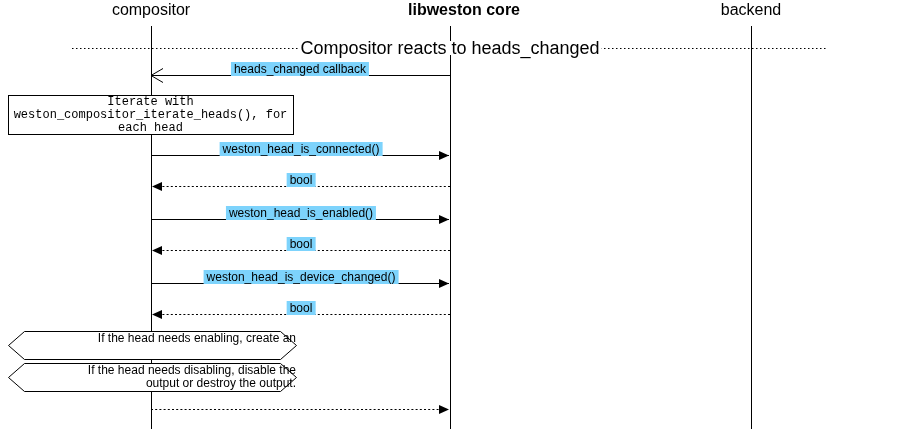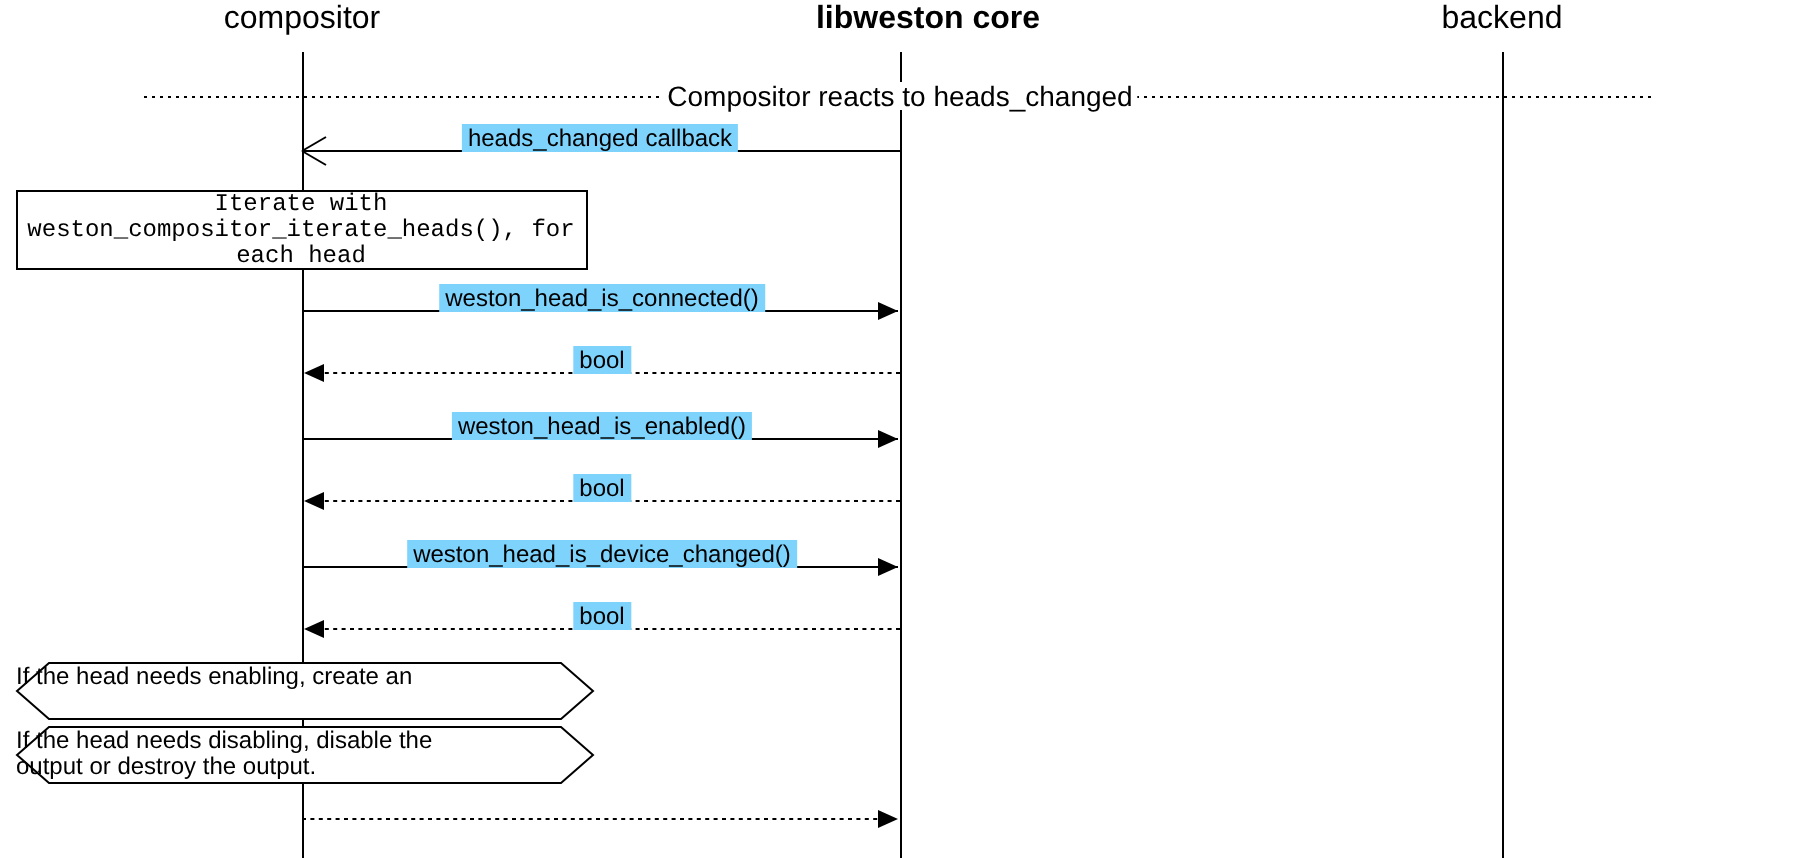--- a/index.html
+++ b/index.html
@@ -38,42 +38,42 @@
     line-height: 14px;
     white-space: nowrap;
     transform: translateX(-50%);
     text-align: center;
     background: #7dd3fc;
     padding: 0 3px;
     color: #000;
   }
   .divider-label {
     position: absolute;
-    font-size: 14px;
+    font-size: 18px;
     line-height: 14px;
     white-space: nowrap;
     transform: translate(-50%, -50%);
     background: #ffffff;
     padding: 0 2px;
     color: #000;
   }
   .note-text {
     position: absolute;
     font-size: 12px;
     line-height: 13px;
     text-align: center;
     color: #000;
     white-space: nowrap;
     font-family: Liberation Mono, monospace;
   }
   .hex-text {
     position: absolute;
     font-size: 12px;
     line-height: 13px;
-    text-align: left;
+    text-align: right;
     color: #000;
     white-space: nowrap;
   }
 </style>
 </head>
 <body>
 
 <div id="diagram">
   <svg id="canvas" width="900" height="429">
       <line x1="151.5" y1="26" x2="151.5" y2="429" stroke="#000000" stroke-width="1"></line>

